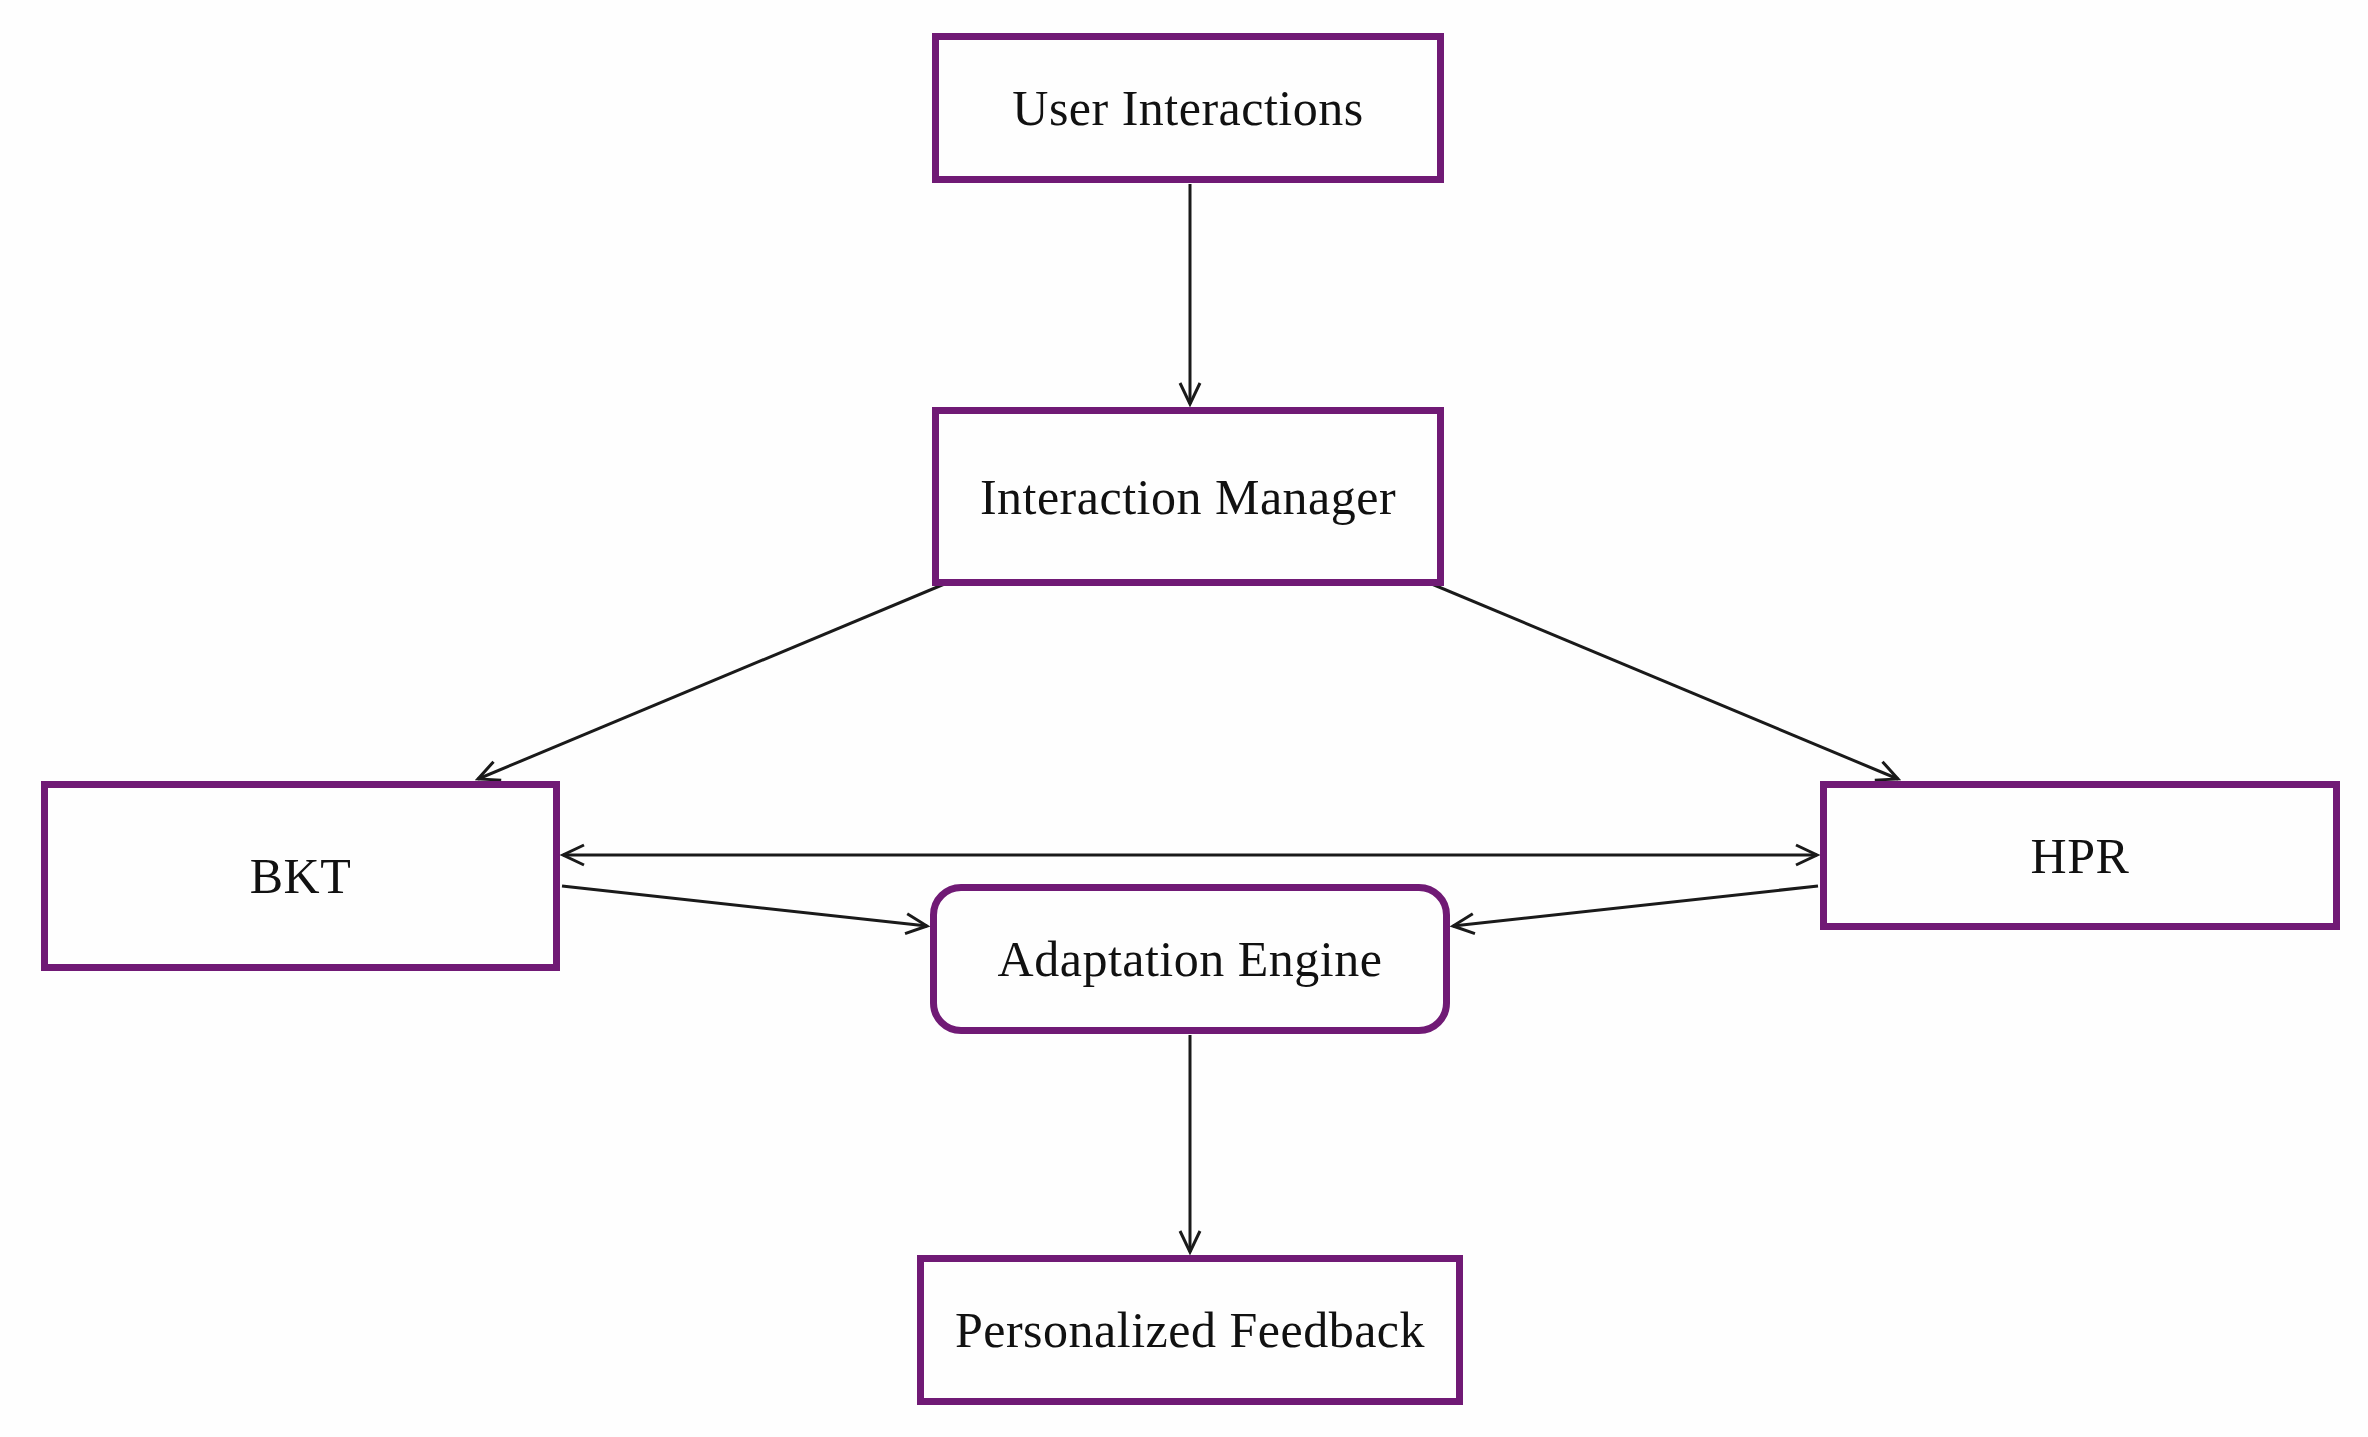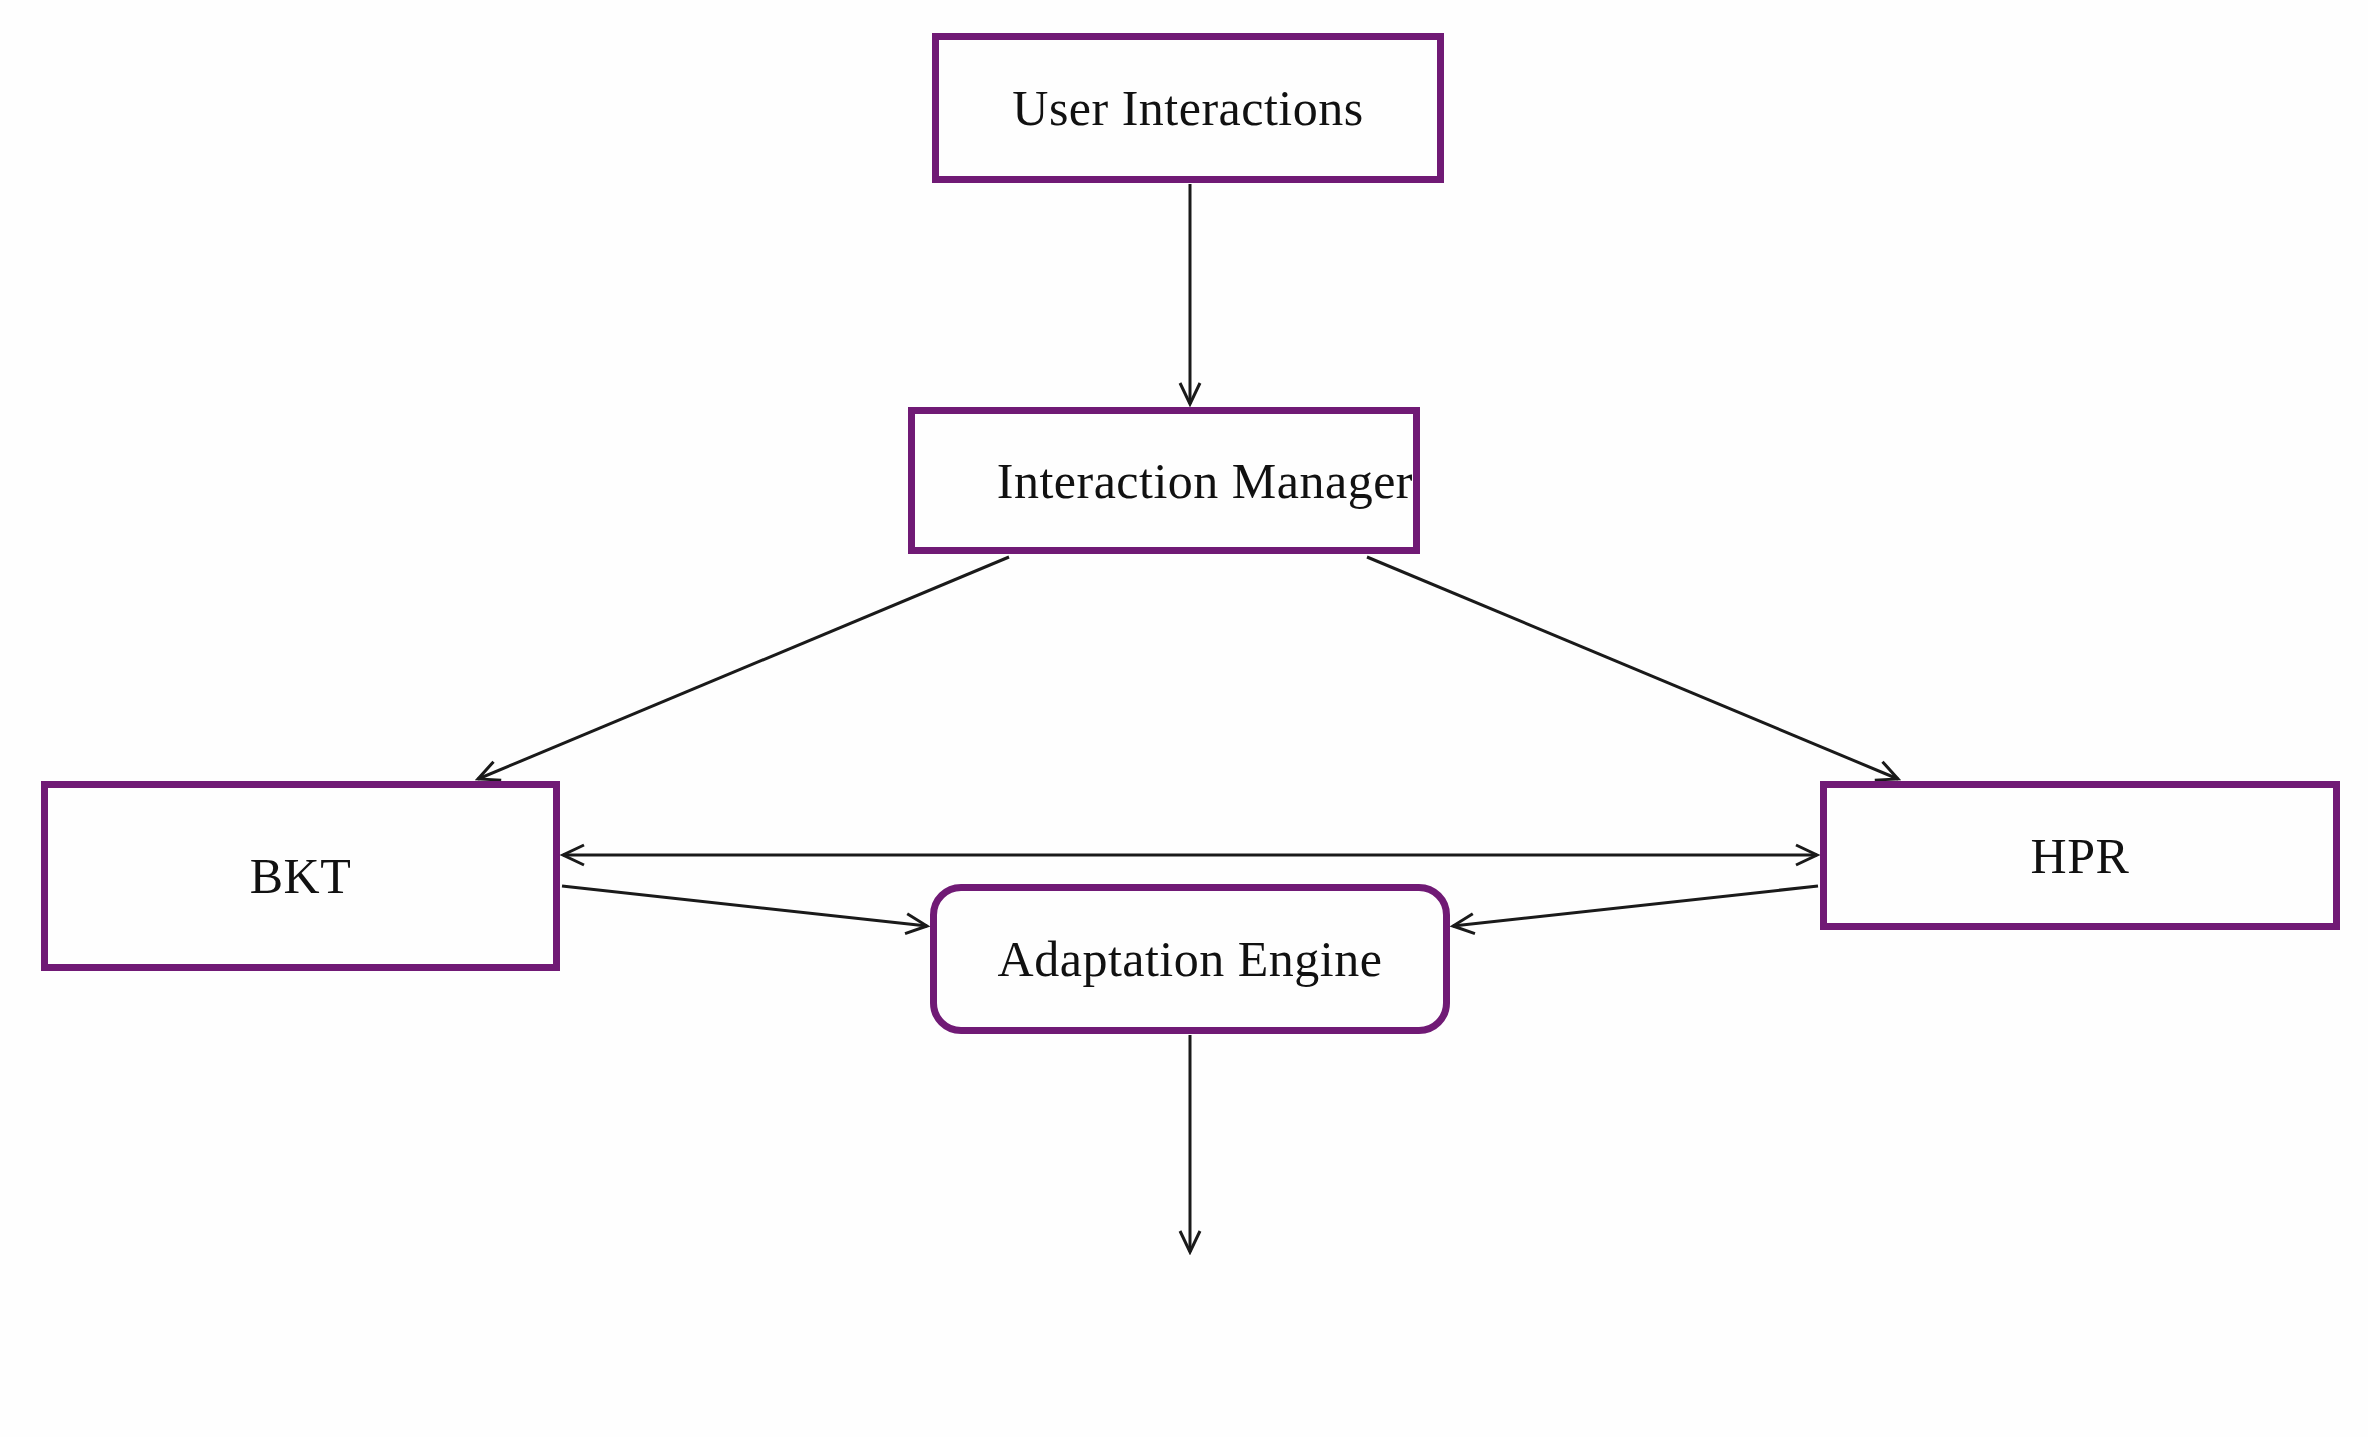--- a/index.html
+++ b/index.html
@@ -29,21 +29,21 @@
     display: flex;
     align-items: center;
     justify-content: center;
     text-align: center;
     font-size: 50px;
     color: #111111;
     letter-spacing: 0.5px;
     white-space: nowrap;
   }
   .node-user-interactions      { left: 932px;  top: 33px;   width: 512px; height: 150px; }
-  .node-interaction-manager    { left: 908px;  top: 407px;  width: 512px; height: 147px; justify-content: flex-end; }
+  .node-interaction-manager    { left: 932px;  top: 407px;  width: 512px; height: 179px; }
   .node-bkt                    { left: 41px;   top: 781px;  width: 519px; height: 190px; }
   .node-hpr                    { left: 1820px; top: 781px;  width: 520px; height: 149px; }
   .node-adaptation-engine      { left: 930px;  top: 884px;  width: 520px; height: 150px; border-radius: 31px; }
   .node-personalized-feedback  { left: 917px;  top: 1255px; width: 546px; height: 150px; }
   .edge {
     stroke: #1a1a1a;
     stroke-width: 3;
     fill: none;
   }
 </style>
@@ -87,14 +87,17 @@
   </div>
 
   <div class="node node-hpr">
     <span>HPR</span>
   </div>
 
   <div class="node node-adaptation-engine">
     <span>Adaptation Engine</span>
   </div>
 
+  <div class="node node-personalized-feedback">
+    <span>Personalized Feedback</span>
+  </div>
 
 </div>
 
 </body></html>

